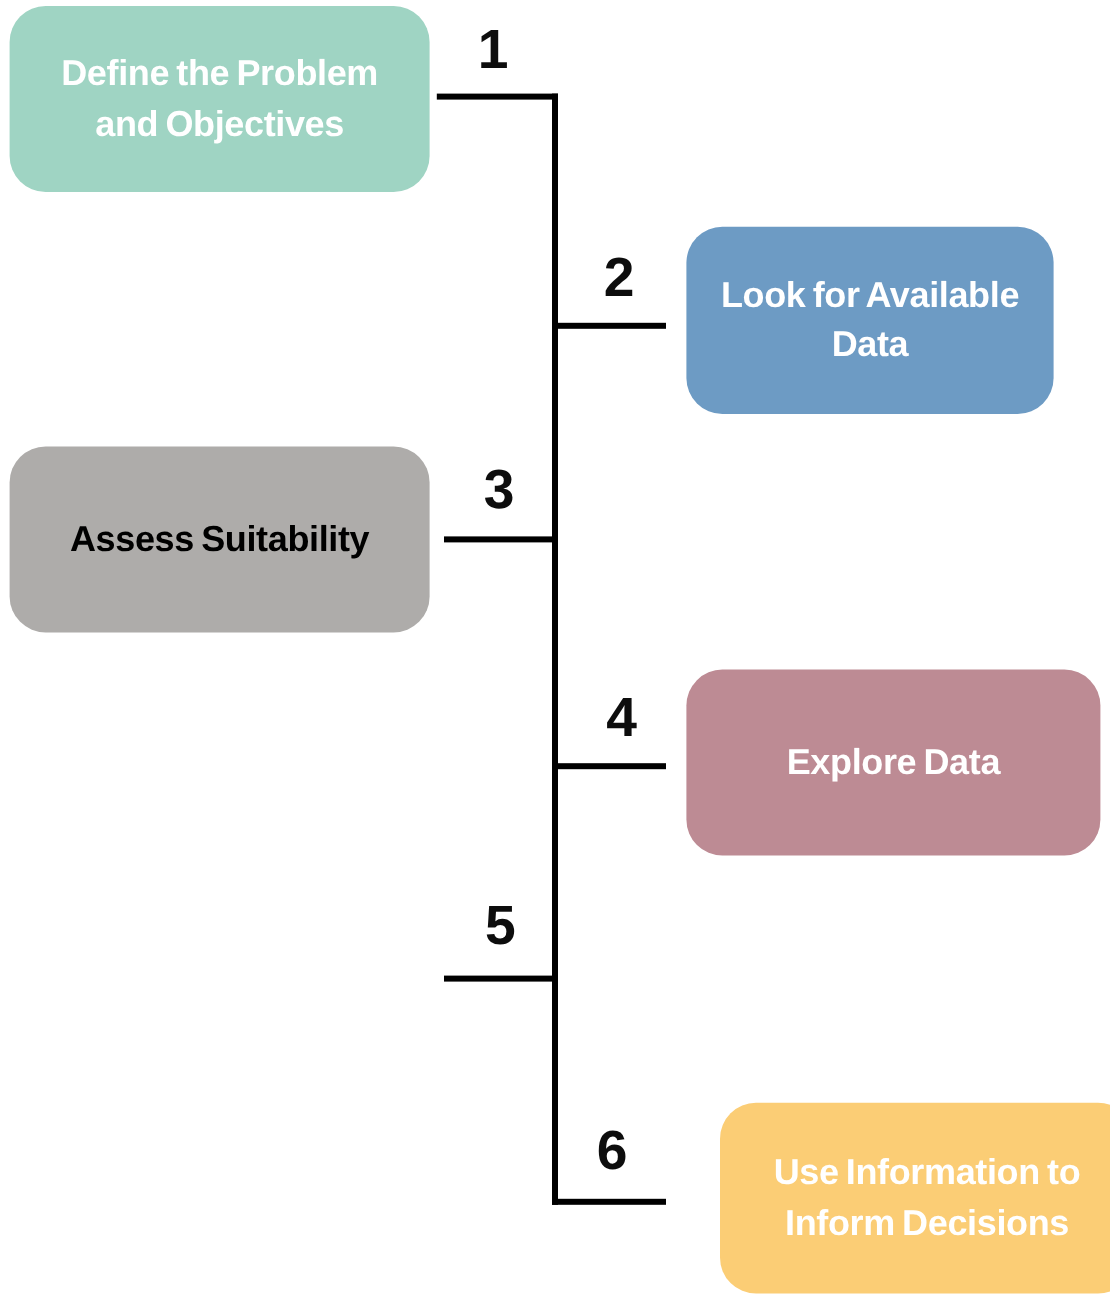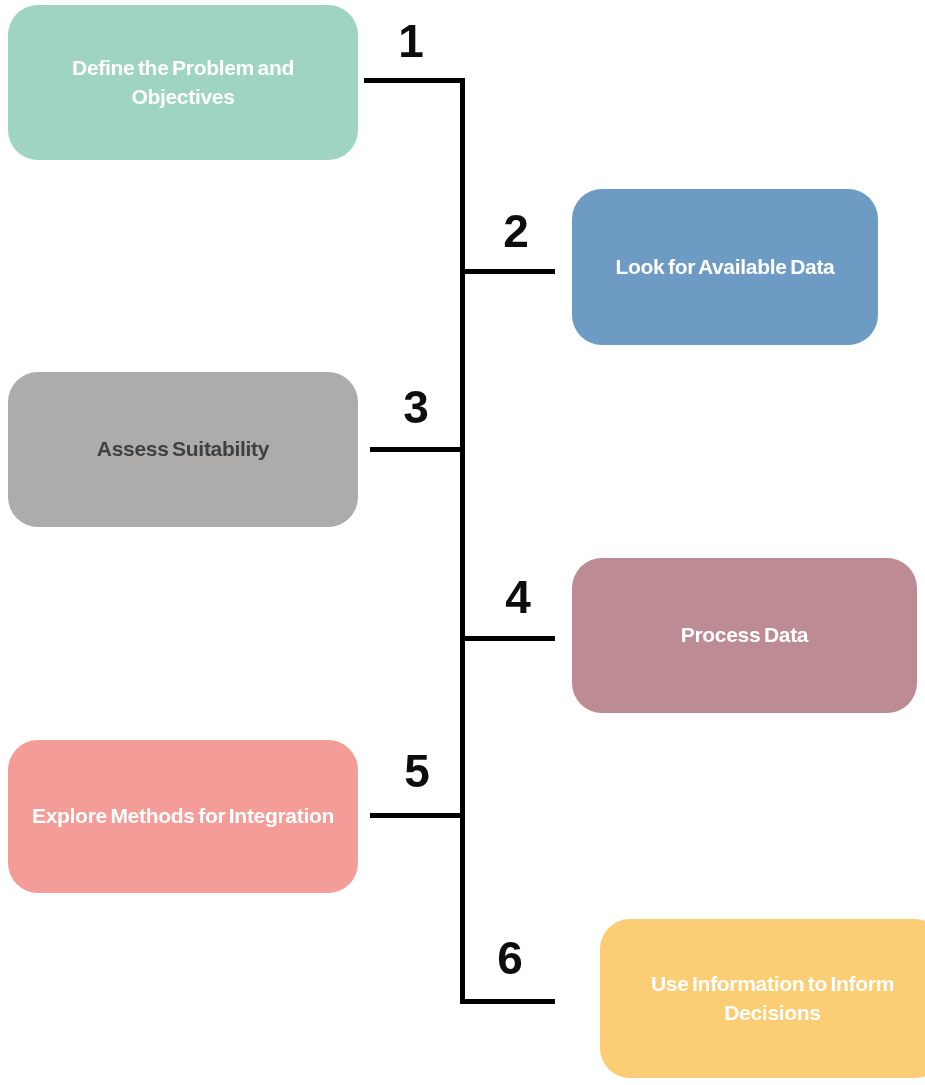--- a/index.html
+++ b/index.html
@@ -20,21 +20,21 @@
     display: flex;
     align-items: center;
     justify-content: center;
     text-align: center;
     box-sizing: border-box;
     padding: 12px 20px;
   }
   .step-label {
     color: #ffffff;
     font-weight: bold;
-    font-size: 21px;
+    font-size: 30px;
     line-height: 1.38;
     letter-spacing: -0.3px;
     word-spacing: -2px;
   }
 
   .box-1 { left: 8px;   top: 5px;   width: 350px; height: 155px; }
   .box-2 { left: 572px; top: 189px; width: 306px; height: 156px; }
   .box-3 { left: 8px;   top: 372px; width: 350px; height: 155px; }
   .box-4 { left: 572px; top: 558px; width: 345px; height: 155px; }
   .box-5 { left: 8px;   top: 740px; width: 350px; height: 153px; }
@@ -93,28 +93,25 @@
 
   <div class="step-box box-1" style="background-color: rgb(159, 212, 195);">
     <span class="step-label" style="color: rgb(255, 255, 255);">Define the Problem and Objectives</span>
   </div>
 
   <div class="step-box box-2" style="background-color: rgb(109, 155, 196);">
     <span class="step-label" style="color: rgb(255, 255, 255);">Look for Available Data</span>
   </div>
 
   <div class="step-box box-3" style="background-color: rgb(174, 172, 170);">
-    <span class="step-label" style="color: #404040;">Assess Suitability</span>
+    <span class="step-label" style="color: #000000;">Assess Suitability</span>
   </div>
 
   <div class="step-box box-4" style="background-color: rgb(189, 139, 148);">
-    <span class="step-label" style="color: rgb(255, 255, 255);">Process Data</span>
+    <span class="step-label" style="color: rgb(255, 255, 255);">Explore Data</span>
   </div>
 
-  <div class="step-box box-5" style="background-color: rgb(244, 156, 152);">
-    <span class="step-label" style="color: rgb(255, 255, 255);">Explore Methods for Integration</span>
-  </div>
 
   <div class="step-box box-6" style="background-color: rgb(251, 205, 117);">
     <span class="step-label" style="color: rgb(255, 255, 255);">Use Information to Inform Decisions</span>
   </div>
 
 </div>
 
 </body></html>

